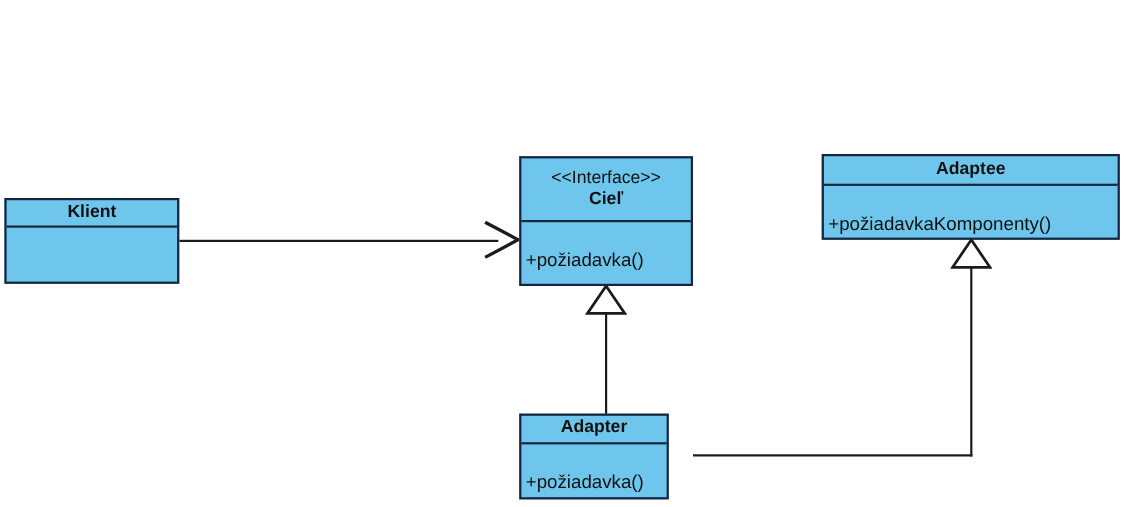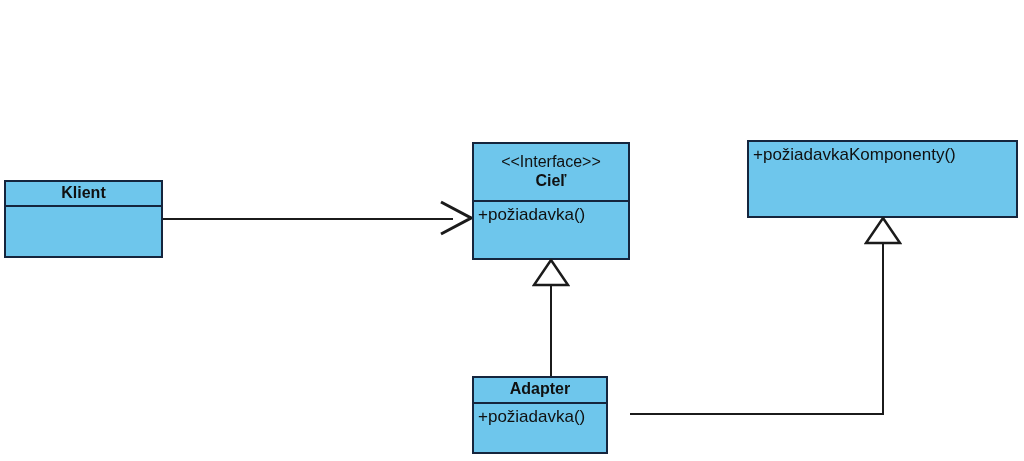--- a/index.html
+++ b/index.html
@@ -58,20 +58,21 @@
     align-items: flex-start;
     justify-content: flex-start;
     padding: 2px 0 0 4px;
   }
   .uml-body .member {
     font-size: 17px;
     font-weight: 400;
     color: #101010;
     white-space: nowrap;
     line-height: 1.25;
+    margin-top: 22px;
   }
   .uml-body.empty { padding: 0; }
 
   
   .line-h {
     position: absolute;
     height: 0;
     border-top: 2px solid #1b1b1b;
     z-index: 1;
   }
@@ -107,20 +108,23 @@
     <div class="uml-header" style="height:58px;">
       <span class="stereotype">&lt;&lt;Interface&gt;&gt;</span>
       <span class="cls-name">Cieľ</span>
     </div>
     <div class="uml-body">
       <span class="member">+požiadavka()</span>
     </div>
   </div>
 
   <div class="uml-box" style="left:747px; top:140px; width:271px; height:78px;">
+    <div class="uml-header" style="height:27px;">
+      <span class="cls-name">Adaptee</span>
+    </div>
     <div class="uml-body">
       <span class="member">+požiadavkaKomponenty()</span>
     </div>
   </div>
 
   <div class="uml-box" style="left:472px; top:376px; width:136px; height:78px;">
     <div class="uml-header" style="height:26px;">
       <span class="cls-name">Adapter</span>
     </div>
     <div class="uml-body">

